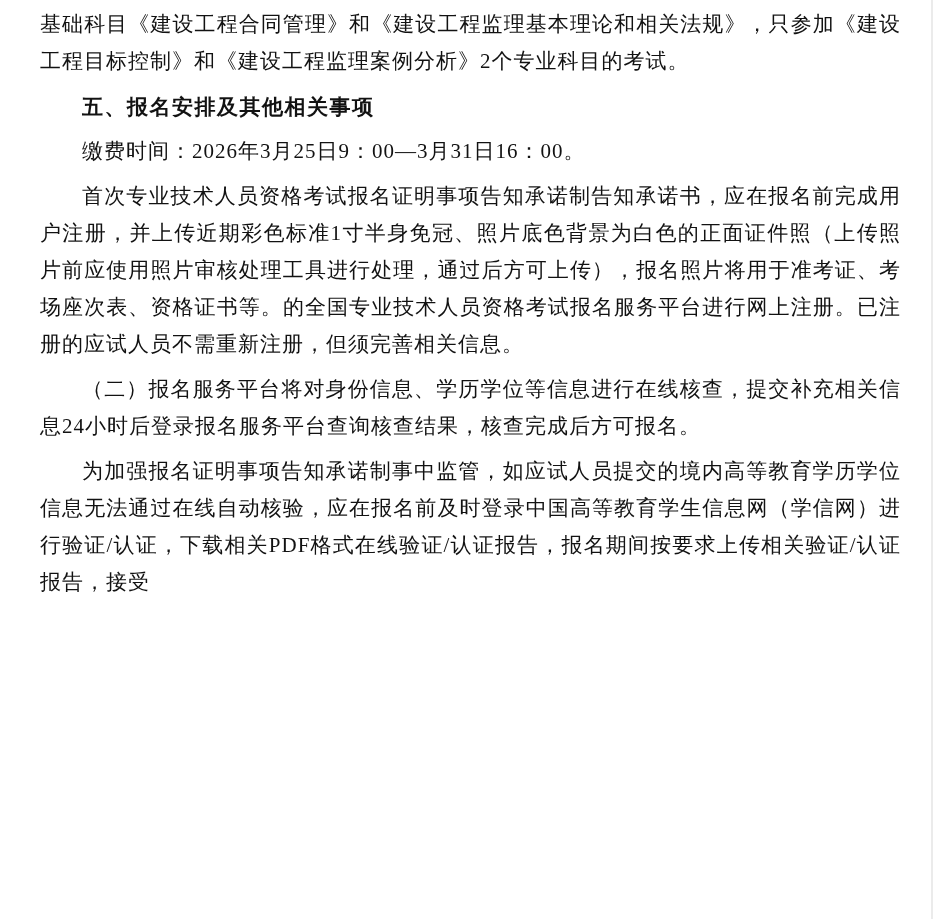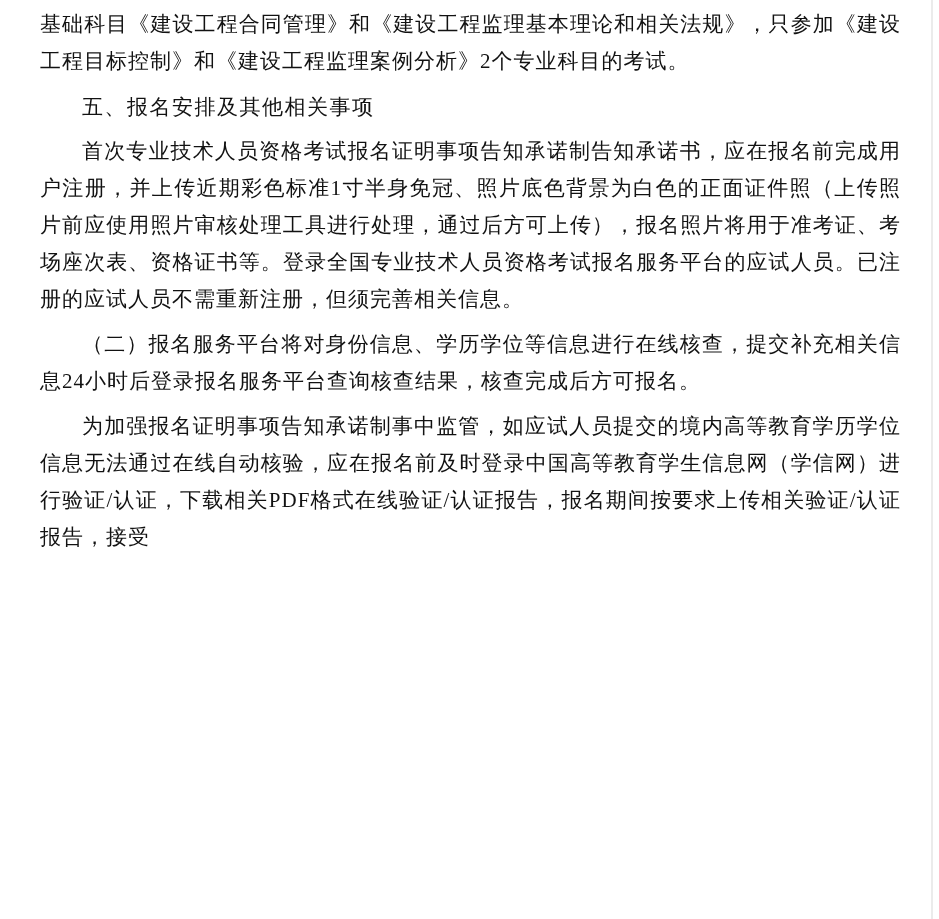--- a/index.html
+++ b/index.html
@@ -30,21 +30,21 @@
     margin: 0 0 8px 0;
     text-indent: 2em;
   }
   p.no-indent {
     text-indent: 0;
   }
   p.heading {
     margin: 2px 0 8px 0;
     text-indent: 2em;
     font-family: "Liberation Sans", "DejaVu Sans", sans-serif;
-    font-weight: 400;
+    font-weight: 700;
     letter-spacing: 1.5px;
   }
   .b {
     font-weight: 400;
   }
   .edge-line {
     position: absolute;
     left: 931px;
     top: 0;
     width: 2px;
@@ -56,22 +56,23 @@
 <body>
 
 <div class="doc-page">
 
   <p class="body no-indent"><span>基础科目《建设工程合同管理》和《建设工程监理基本理论和相关法规》，只参加《建设工程目标控制》和《建设工程监理案例分析》2个专业科目的考试。</span></p>
 
   <p class="heading"><span>五、报名安排及其他相关事项</span></p>
 
 
 
+  <p class="body"><span>缴费时间：2026年3月25日9：00—3月31日16：00。</span></p>
 
-  <p class="body"><span class="b">首次</span><span>专业技术人员资格考试报名证明事项告知承诺制告知承诺书，应在报名前完成用户注册，并上传近期彩色标准1寸半身免冠、照片底色背景为白色的正面证件照（上传照片前应使用照片审核处理工具进行处理，通过后方可上传），报名照片将用于准考证、考场座次表、资格证书等。</span><span class="b">登录全国专业技术人员资格考试报名服务平台的应试人员。</span><span>已注册的应试人员不需重新注册，但须完善相关信息。</span></p>
+  <p class="body"><span class="b">首次</span><span>专业技术人员资格考试报名证明事项告知承诺制告知承诺书，应在报名前完成用户注册，并上传近期彩色标准1寸半身免冠、照片底色背景为白色的正面证件照（上传照片前应使用照片审核处理工具进行处理，通过后方可上传），报名照片将用于准考证、考场座次表、资格证书等。</span><span class="b">的全国专业技术人员资格考试报名服务平台进行网上注册。</span><span>已注册的应试人员不需重新注册，但须完善相关信息。</span></p>
 
 
   <p class="body"><span>（二）报名服务平台将对身份信息、学历学位等信息进行在线核查，提交补充相关信息24小时后登录报名服务平台查询核查结果，核查完成后方可报名。</span></p>
 
   <p class="body"><span>为加强报名证明事项告知承诺制事中监管，如应试人员提交的境内高等教育学历学位信息无法通过在线自动核验，</span><span class="b">应在报名前及时登录中国高等教育学生信息网（学信网）进行验证/认证</span><span>，下载相关PDF格式在线验证/认证报告，报名期间按要求上传相关验证/认证报告，接受</span></p>
 
 </div>
 
 <div class="edge-line"></div>
 

